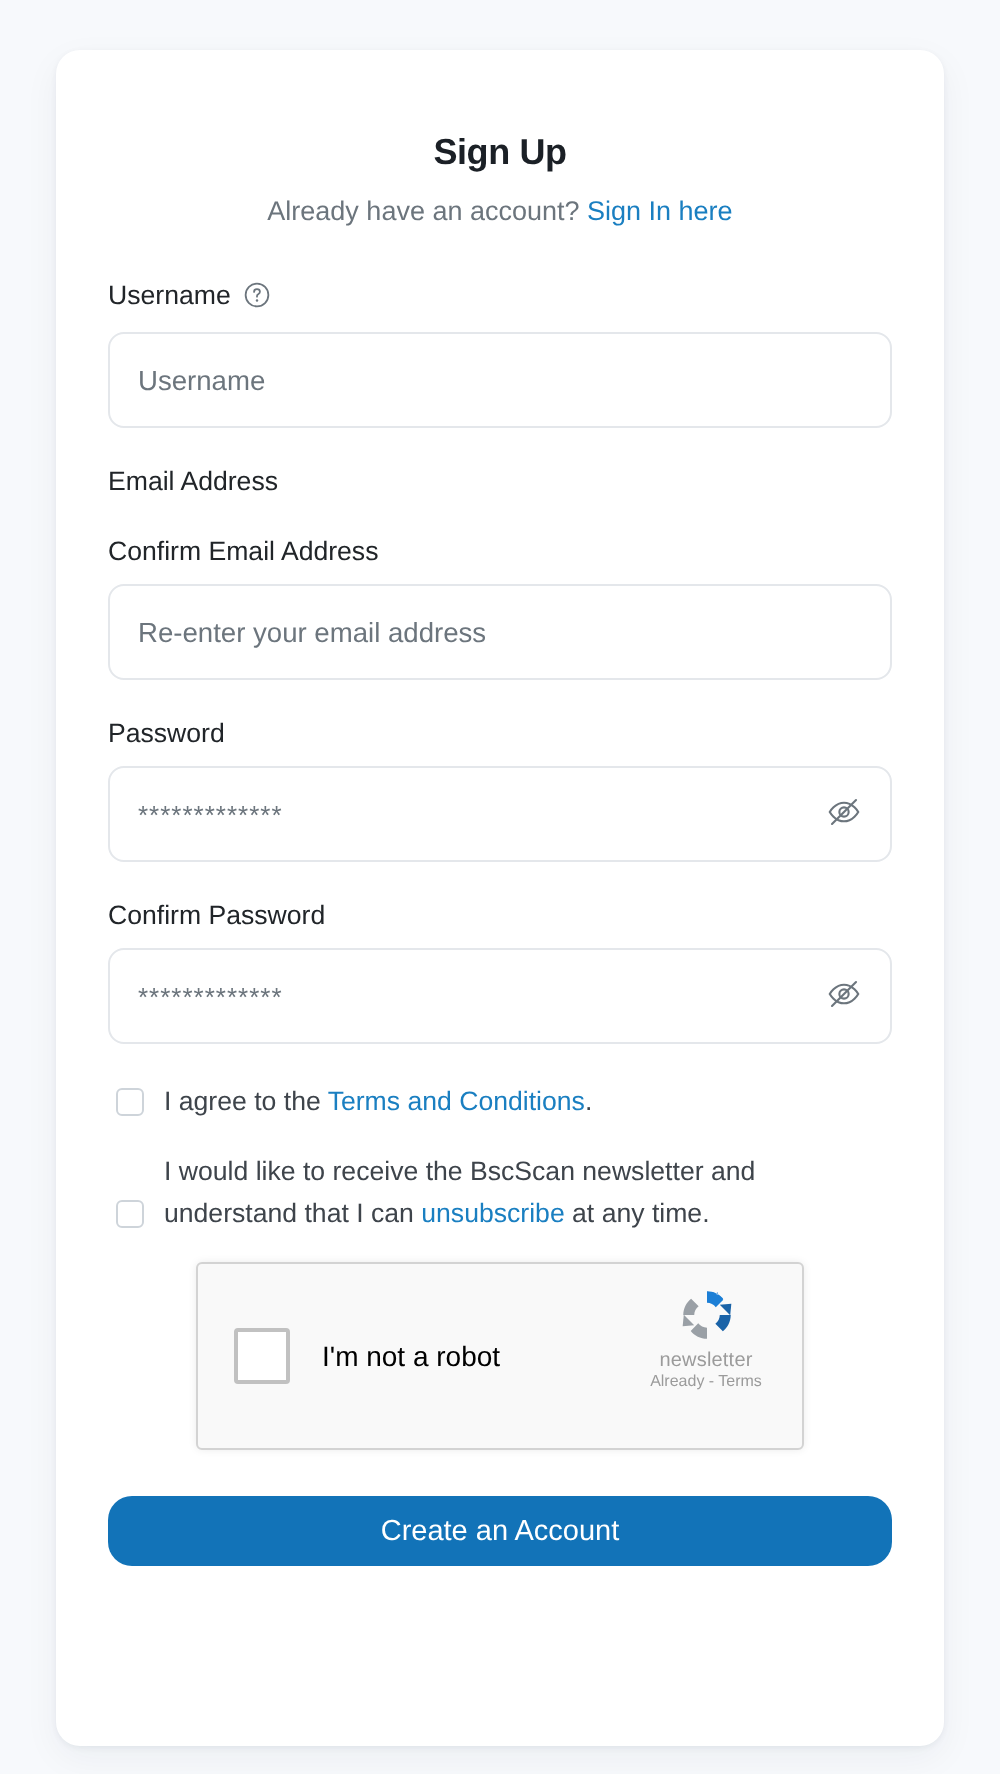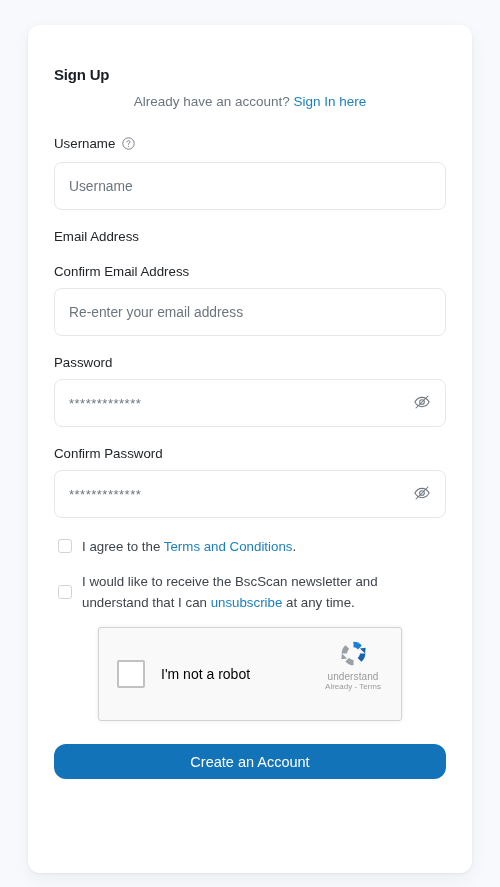--- a/index.html
+++ b/index.html
@@ -25,23 +25,24 @@
     top: 25px;
     width: 444px;
     height: 848px;
     background: #ffffff;
     border-radius: 12px;
     box-shadow: 0 1px 3px rgba(20,30,60,0.06), 0 6px 18px rgba(20,30,60,0.05);
     padding: 24px 26px 0 26px;
   }
   .title {
     margin: 17px 0 0 0;
-    font-size: 15px;
+    font-size: 18px;
     font-weight: bold;
     color: #1b2026;
+    text-align: center;
     letter-spacing: -0.2px;
   }
   .subtitle {
     margin: 11px 0 0 0;
     font-size: 13.5px;
     color: #6c757d;
     text-align: center;
   }
   .link {
     color: #1a7fc1;
@@ -92,21 +93,21 @@
     background: none;
     padding: 0;
     cursor: pointer;
     display: flex;
     align-items: center;
     justify-content: center;
   }
   .checks { margin-top: 18px; }
   .check-row {
     display: flex;
-    align-items: center;
+    align-items: flex-end;
     margin-bottom: 14px;
   }
   .cbox {
     width: 14px;
     height: 14px;
     min-width: 14px;
     border: 1px solid #ced4da;
     border-radius: 3px;
     background: #fff;
     margin-top: 2px;
@@ -279,21 +280,21 @@
             <svg class="rc-logo" viewBox="0 0 64 64" fill="none">
               <path d="M32 9c6.2 0 11.8 2.7 15.6 7l-5.3 5.3V9.6l-4 4.2A17.4 17.4 0 0 0 32 11.4Z" fill="#1c7fd6"></path>
               <path d="M32 9.5c6.4 0 12.1 3 15.8 7.6l-7.3 7.3c-2-2.6-5.1-4.3-8.5-4.3V9.5Z" fill="#1c7fd6"></path>
               <path d="M55 32c0 6.4-3 12.1-7.6 15.8l-7.3-7.3c2.6-2 4.3-5.1 4.3-8.5H55Z" fill="#1a63a8"></path>
               <path d="M44.4 22.1 55.6 21l-1.1 11.2Z" fill="#1a63a8"></path>
               <path d="M32 55c-6.4 0-12.1-3-15.8-7.6l7.3-7.3c2 2.6 5.1 4.3 8.5 4.3V55Z" fill="#9aa0a6"></path>
               <path d="M9 32c0-6.4 3-12.1 7.6-15.8l7.3 7.3c-2.6 2-4.3 5.1-4.3 8.5H9Z" fill="#9aa0a6"></path>
               <path d="M19.6 41.9 8.4 43l1.1-11.2Z" fill="#9aa0a6"></path>
             </svg>
           </span>
-          <div class="rc-name">understand</div>
+          <div class="rc-name">newsletter</div>
           <div class="rc-legal">Already - Terms</div>
         </div>
       </div>
     </div>
 
     <button class="submit">Create an Account</button>
 
   </div>
 </div>
 

